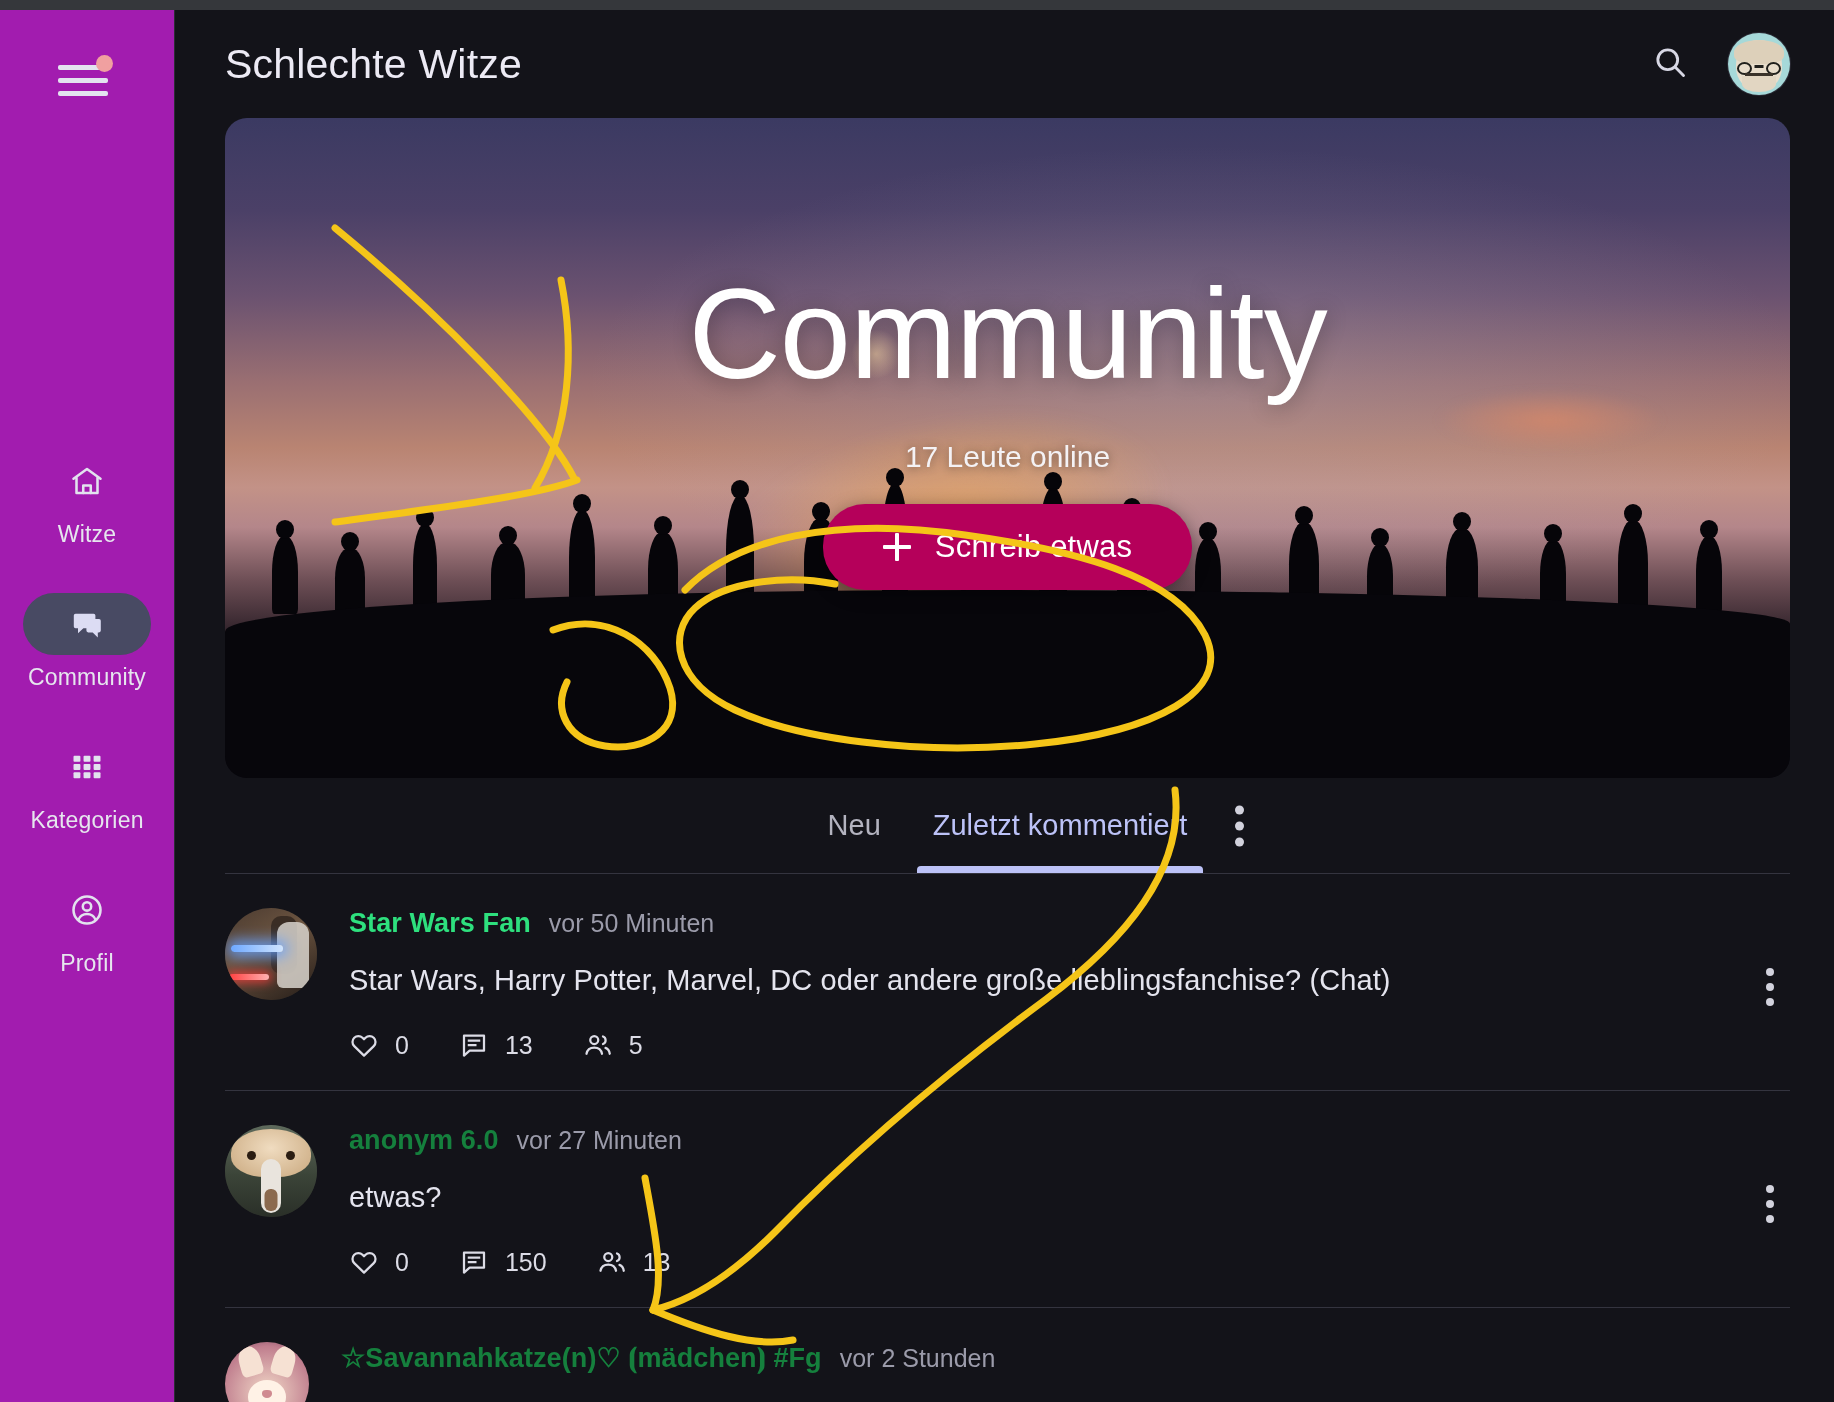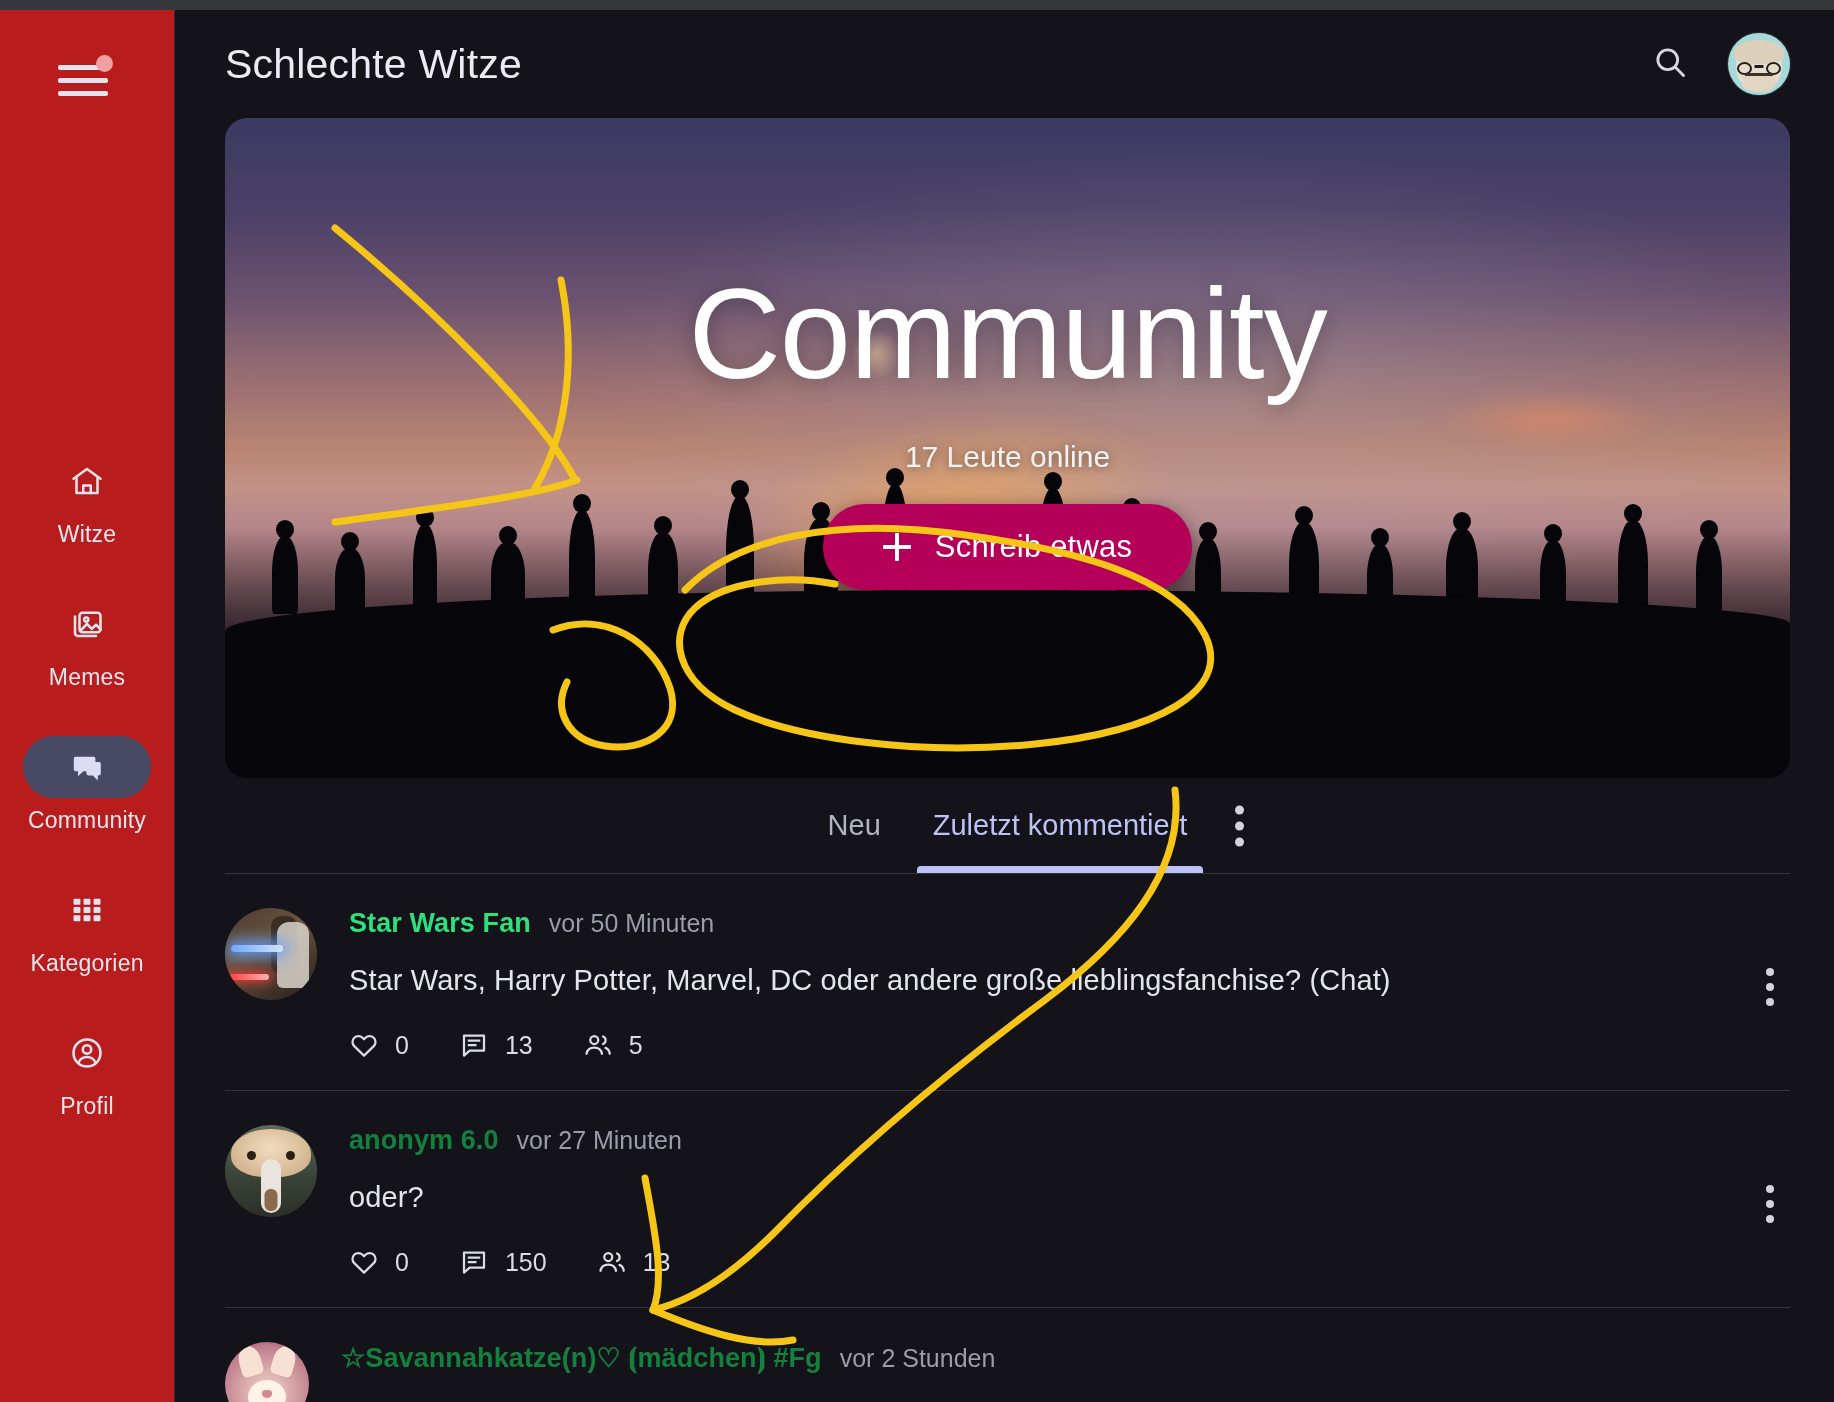--- a/index.html
+++ b/index.html
@@ -19,21 +19,21 @@
 
   
   .app{
     position:absolute; top:10px; left:0; width:1834px; height:1392px;
     display:flex;
   }
 
   
   .sidebar{
     width:175px; flex:0 0 175px; height:100%;
-    background:#b91c1c;
+    background:#a21caf;
     border-right:1px solid #2c2c36;
     position:relative;
   }
   .hamburger{
     position:absolute; top:45px; left:58px;
     width:52px; height:40px; cursor:pointer;
   }
   .hamburger .bar{
     position:absolute; left:0; width:50px; height:5px; border-radius:2px;
     background:#e3e3ef;
@@ -332,33 +332,20 @@
             <svg viewBox="0 0 24 24" fill="none" stroke="#e2e2ee" stroke-width="1.7" stroke-linecap="round" stroke-linejoin="round">
               <path d="M3 10.5 12 4l9 6.5"></path>
                 <path d="M5 10v10h14V10"></path>
                 <path d="M9.5 20v-5h5v5"></path>
             </svg>
           </span>
         </div>
         <span class="nav-label">Witze</span>
       </div>
 
-      <div class="nav-item">
-        <div class="nav-pill">
-          <span>
-            <svg viewBox="0 0 24 24" fill="none" stroke="#e2e2ee" stroke-width="1.7" stroke-linecap="round" stroke-linejoin="round">
-              <rect x="7" y="4.5" width="14" height="13" rx="2"></rect>
-              <path d="M4 7v11a2 2 0 0 0 2 2h12"></path>
-              <circle cx="11.5" cy="9" r="1.4"></circle>
-              <path d="M8 16l4-4 3.2 3.2L18 12.5l3 3"></path>
-            </svg>
-          </span>
-        </div>
-        <span class="nav-label">Memes</span>
-      </div>
 
       <div class="nav-item active">
         <div class="nav-pill">
           <span>
             <svg viewBox="0 0 24 24" fill="#dcdcf3">
               <path d="M3 4h12a1.2 1.2 0 0 1 1.2 1.2v7.2A1.2 1.2 0 0 1 15 13.6H8.2L4.6 17v-3.4H3a1.2 1.2 0 0 1-1.2-1.2V5.2A1.2 1.2 0 0 1 3 4z" transform="translate(1.4 1.2)"></path>
               <path d="M12.8 8.6H20a1.2 1.2 0 0 1 1.2 1.2v6.6a1.2 1.2 0 0 1-1.2 1.2h-.8V21l-3.4-3.4h-3a1.2 1.2 0 0 1-1.2-1.2v-1.6"></path>
             </svg>
           </span>
         </div>
@@ -586,21 +573,21 @@
             <span class="eye l"></span>
               <span class="eye r"></span>
               <span class="nose"></span>
           </span>
         </div>
         <div class="post-body">
           <div class="post-head">
             <span class="post-author plain">anonym 6.0</span>
             <span class="post-time">vor 27 Minuten</span>
           </div>
-          <div class="post-text">oder?</div>
+          <div class="post-text">etwas?</div>
           <div class="post-stats">
             <div class="stat">
               <span>
                 <svg viewBox="0 0 24 24" fill="none" stroke="#dcdce6" stroke-width="1.8" stroke-linejoin="round">
                   <path d="M12 20.5 4.2 12.9a4.7 4.7 0 0 1 0-6.7 4.7 4.7 0 0 1 6.6 0l1.2 1.2 1.2-1.2a4.7 4.7 0 0 1 6.6 0 4.7 4.7 0 0 1 0 6.7z"></path>
                 </svg>
               </span>
               <span>0</span>
             </div>
             <div class="stat">

